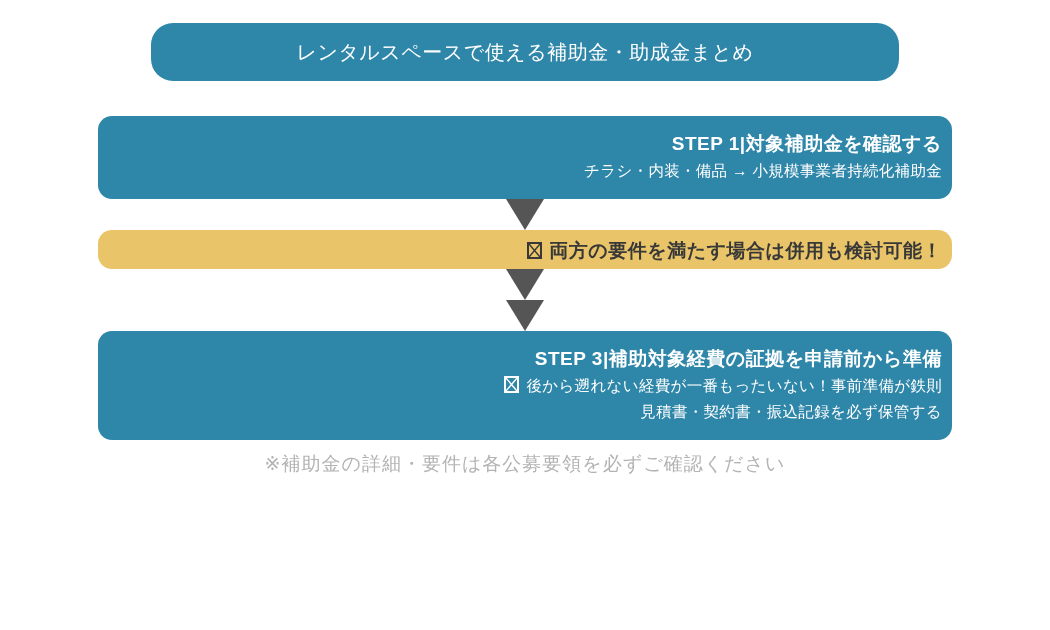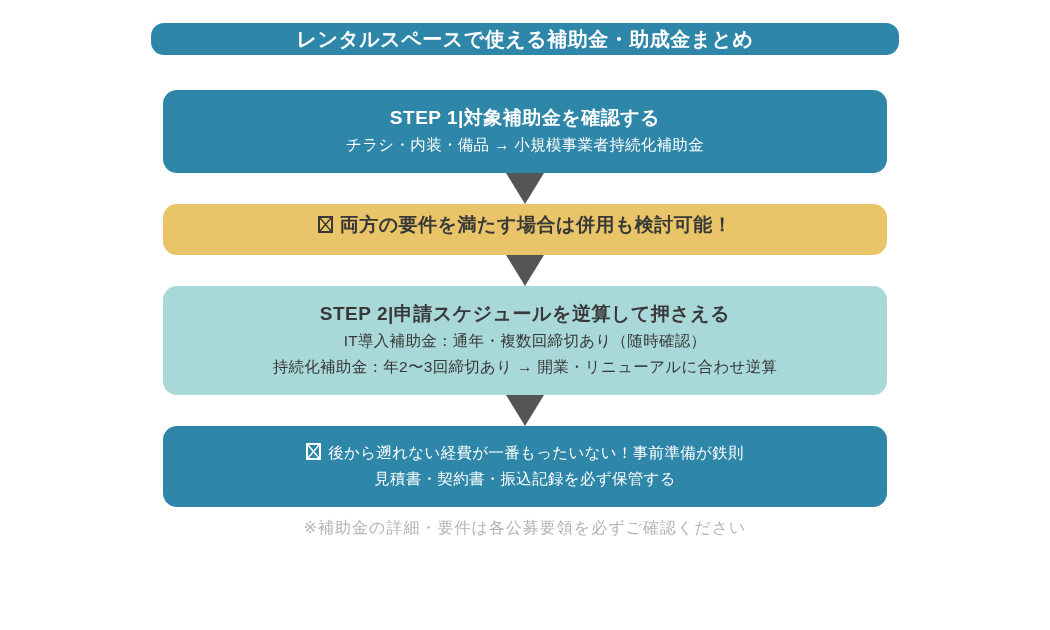--- a/index.html
+++ b/index.html
@@ -14,49 +14,49 @@
   body{
     width:1050px;height:630px;background:#ffffff;
     font-family:"Liberation Sans","DejaVu Sans",sans-serif;
     -webkit-font-smoothing:antialiased;
   }
   .canvas{
     width:1050px;height:630px;display:flex;flex-direction:column;align-items:center;
     overflow:hidden;
   }
   .header-box{
-    margin-top:23px;width:748px;height:32px;border-radius:13px;
+    margin-top:23px;width:748px;height:58px;border-radius:22px;
     background:var(--teal);color:#ffffff;
     display:flex;align-items:center;justify-content:center;
-    font-size:20px;font-weight:bold;letter-spacing:.5px;
+    font-size:20px;font-weight:normal;letter-spacing:.5px;
   }
   .box{
-    width:724px;border-radius:14px;text-align:center;box-sizing:border-box;
+    width:854px;border-radius:14px;text-align:right;box-sizing:border-box;
   }
   .box.teal{background:var(--teal);color:#ffffff;}
   .box.light{background:var(--light-teal);color:var(--dark);}
   .box.yellow{background:var(--yellow);color:var(--dark);}
   .box.pad3{padding:14px 10px 15px;}
-  .box.pad2{padding:7px 10px 16px;}
+  .box.pad2{padding:7px 10px 4px;}
   .box-title{font-size:19px;font-weight:bold;line-height:28px;letter-spacing:.5px;}
   .box-line{font-size:15.5px;line-height:26px;letter-spacing:.3px;}
   .header-box, .box{flex:none;}
   .arrow{
     flex:none;width:0;height:0;
     border-left:19px solid transparent;
     border-right:19px solid transparent;
     border-top:31px solid var(--arrow);
   }
   .tofu{
     display:inline-block;width:15px;height:17px;margin-right:7px;
     vertical-align:-2px;
   }
   .tofu svg{display:block;width:100%;height:100%;}
   .footer-note{
-    margin-top:11px;color:var(--muted);font-size:16px;letter-spacing:1px;
+    margin-top:11px;color:var(--muted);font-size:19px;letter-spacing:1px;
   }
 </style>
 </head>
 <body style="background: rgb(255, 255, 255);">
 
 <div class="canvas">
 
   <div class="header-box">
     <span>レンタルスペースで使える補助金・助成金まとめ</span>
   </div>
@@ -75,29 +75,25 @@
       <span class="tofu"><svg viewBox="0 0 15 17" aria-hidden="true">
             <rect x="1" y="1" width="13" height="15" fill="none" stroke="currentColor" stroke-width="2"></rect>
             <line x1="2" y1="2" x2="13" y2="15" stroke="currentColor" stroke-width="1.4"></line>
             <line x1="13" y1="2" x2="2" y2="15" stroke="currentColor" stroke-width="1.4"></line>
           </svg></span><span>両方の要件を満たす場合は併用も検討可能！</span>
     </div>
   </div>
 
   <div class="arrow"></div>
 
-  <div class="box light pad3">
-    <div class="box-title">STEP 2|申請スケジュールを逆算して押さえる</div>
-    <div class="box-line">IT導入補助金：通年・複数回締切あり（随時確認）</div>
-    <div class="box-line">持続化補助金：年2〜3回締切あり → 開業・リニューアルに合わせ逆算</div>
-  </div>
 
   <div class="arrow"></div>
 
   <div class="box teal pad3">
+    <div class="box-title">STEP 3|補助対象経費の証拠を申請前から準備</div>
     <div class="box-line">
       <span class="tofu"><svg viewBox="0 0 15 17" aria-hidden="true">
             <rect x="1" y="1" width="13" height="15" fill="none" stroke="currentColor" stroke-width="2"></rect>
             <line x1="2" y1="2" x2="13" y2="15" stroke="currentColor" stroke-width="1.4"></line>
             <line x1="13" y1="2" x2="2" y2="15" stroke="currentColor" stroke-width="1.4"></line>
           </svg></span><span>後から遡れない経費が一番もったいない！事前準備が鉄則</span>
     </div>
     <div class="box-line">見積書・契約書・振込記録を必ず保管する</div>
   </div>
 

